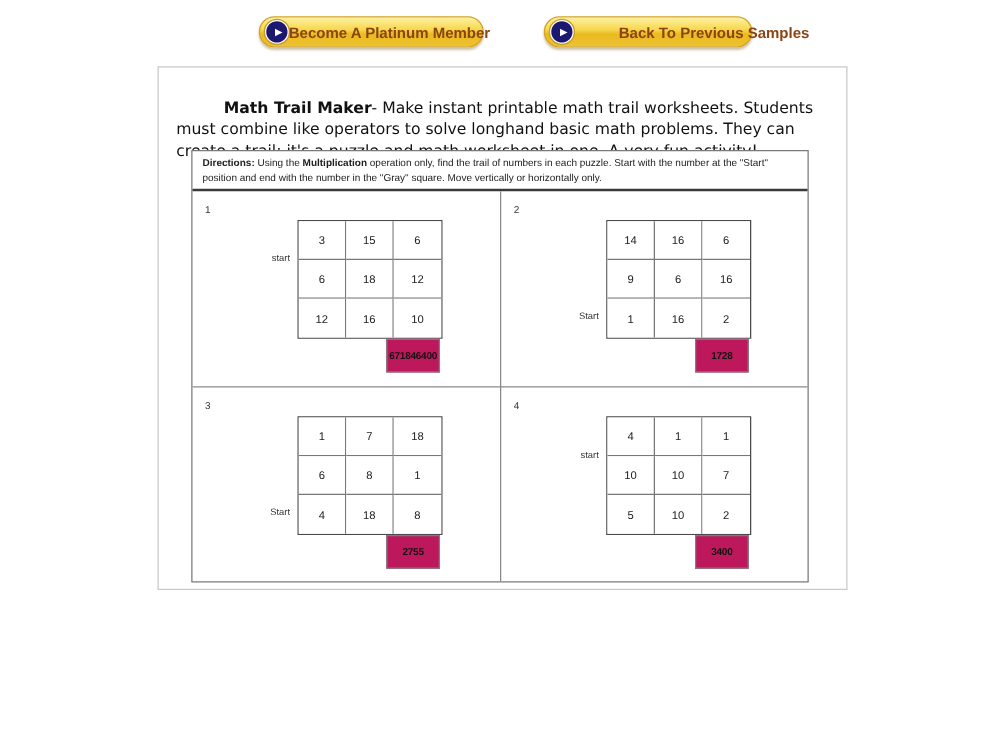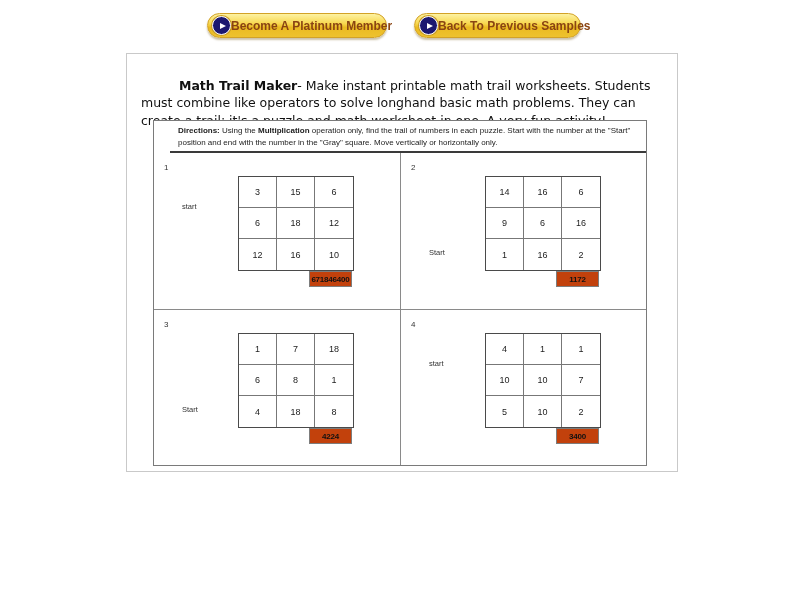--- a/index.html
+++ b/index.html
@@ -5,40 +5,40 @@
   html,body{margin:0;padding:0;background:#fff;}
   .page{position:relative;width:800px;height:600px;background:#ffffff;overflow:hidden;
         font-family:"Liberation Sans",sans-serif;}
 
   
   .gold-btn{position:absolute;top:13px;height:25px;border-radius:13px;
     background:linear-gradient(#fdf2a2 0%,#f8d74e 42%,#eaba21 58%,#eec22e 100%);
     border:1px solid #d2a227;box-shadow:0 2px 2px rgba(110,80,0,.35);
     display:flex;align-items:center;padding:0 12px 0 4px;cursor:pointer;box-sizing:border-box;}
   .btn-platinum{left:207px;width:180px;}
-  .btn-back{left:414px;width:167px;}
+  .btn-back{left:435px;width:167px;gap:36px;}
   .play-circle{width:17px;height:17px;border-radius:50%;background:#1c1870;
     border:1px solid #ffffff;box-shadow:0 0 0 1px #c79b25;
     display:flex;align-items:center;justify-content:center;flex:0 0 auto;}
   .play-tri{width:0;height:0;border-left:6px solid #ffffff;
     border-top:3.5px solid transparent;border-bottom:3.5px solid transparent;margin-left:2px;}
   .gold-btn .lbl{flex:1;text-align:right;color:#8a4412;font-weight:bold;font-size:12px;
     white-space:nowrap;}
 
   
   .content-box{position:absolute;left:126px;top:53px;width:552px;height:419px;
     background:#fff;border:1px solid #c9c9c9;box-sizing:border-box;}
   .header-text{position:absolute;left:14px;top:10px;width:526px;
     font-family:"DejaVu Sans",sans-serif;font-size:12.5px;line-height:1.42;color:#111;}
   .header-text b{font-weight:bold;margin-left:38px;}
 
   
   .worksheet{position:absolute;left:26px;top:66px;width:494px;height:346px;
     border:1px solid #7a7a7a;box-sizing:border-box;background:#fff;}
-  .directions{position:absolute;left:16px;top:0;right:0;height:32px;
+  .directions{position:absolute;left:0;top:0;right:0;height:32px;
     border-bottom:2px solid #3a3a3a;padding:4px 8px 0 8px;box-sizing:border-box;
     font-size:8px;line-height:1.55;color:#222;}
   .directions b{font-weight:bold;}
 
   .quadrants{position:absolute;left:0;top:32px;right:0;bottom:0;}
   .vdiv{position:absolute;left:246px;top:0;bottom:0;width:1px;background:#8a8a8a;}
   .hdiv{position:absolute;top:156px;left:0;right:0;height:1px;background:#8a8a8a;}
 
   .puzzle{position:absolute;width:246px;height:156px;}
   .pz-1{left:0;top:0;}
@@ -49,27 +49,27 @@
   .pz-num{position:absolute;left:10px;top:10px;font-size:8px;color:#333;}
   .grid{position:absolute;left:84px;top:23px;display:grid;
     grid-template-columns:repeat(3,38px);grid-auto-rows:31px;
     border:1px solid #4a4a4a;background:#fff;}
   .cell{border-right:1px solid #777;border-bottom:1px solid #777;
     display:flex;align-items:center;justify-content:center;
     font-size:9px;color:#222;background:#fff;}
   .cell:nth-child(3n){border-right:none;}
   .cell:nth-child(n+7){border-bottom:none;}
 
-  .start-label{position:absolute;left:28px;width:50px;text-align:left;
+  .start-label{position:absolute;left:28px;width:50px;text-align:right;
     font-size:7.5px;color:#333;}
   .start-mid{top:49px;}   
   .start-low{top:95px;}   
 
-  .answer{position:absolute;left:155px;top:118px;width:43px;height:16px;
-    background:#c2410c;border:1px solid #7d7d7d;box-sizing:border-box;
+  .answer{position:absolute;left:155px;top:118px;width:43px;height:27px;
+    background:#be185d;border:1px solid #7d7d7d;box-sizing:border-box;
     display:flex;align-items:center;justify-content:center;
     font-weight:bold;font-size:8px;letter-spacing:-0.2px;color:#111;}
 </style>
 </head>
 <body>
 
 <div class="page">
 
   <div class="gold-btn btn-platinum">
     <span class="play-circle">
@@ -120,38 +120,38 @@
             <span class="cell">14</span>
             <span class="cell">16</span>
             <span class="cell">6</span>
             <span class="cell">9</span>
             <span class="cell">6</span>
             <span class="cell">16</span>
             <span class="cell">1</span>
             <span class="cell">16</span>
             <span class="cell">2</span>
           </div>
-          <div class="answer">1172</div>
+          <div class="answer">1728</div>
         </div>
 
         <div class="puzzle pz-3">
           <span class="pz-num">3</span>
           <span class="start-label start-low">Start</span>
           <div class="grid">
             <span class="cell">1</span>
             <span class="cell">7</span>
             <span class="cell">18</span>
             <span class="cell">6</span>
             <span class="cell">8</span>
             <span class="cell">1</span>
             <span class="cell">4</span>
             <span class="cell">18</span>
             <span class="cell">8</span>
           </div>
-          <div class="answer">4224</div>
+          <div class="answer">2755</div>
         </div>
 
         <div class="puzzle pz-4">
           <span class="pz-num">4</span>
           <span class="start-label start-mid">start</span>
           <div class="grid">
             <span class="cell">4</span>
             <span class="cell">1</span>
             <span class="cell">1</span>
             <span class="cell">10</span>

